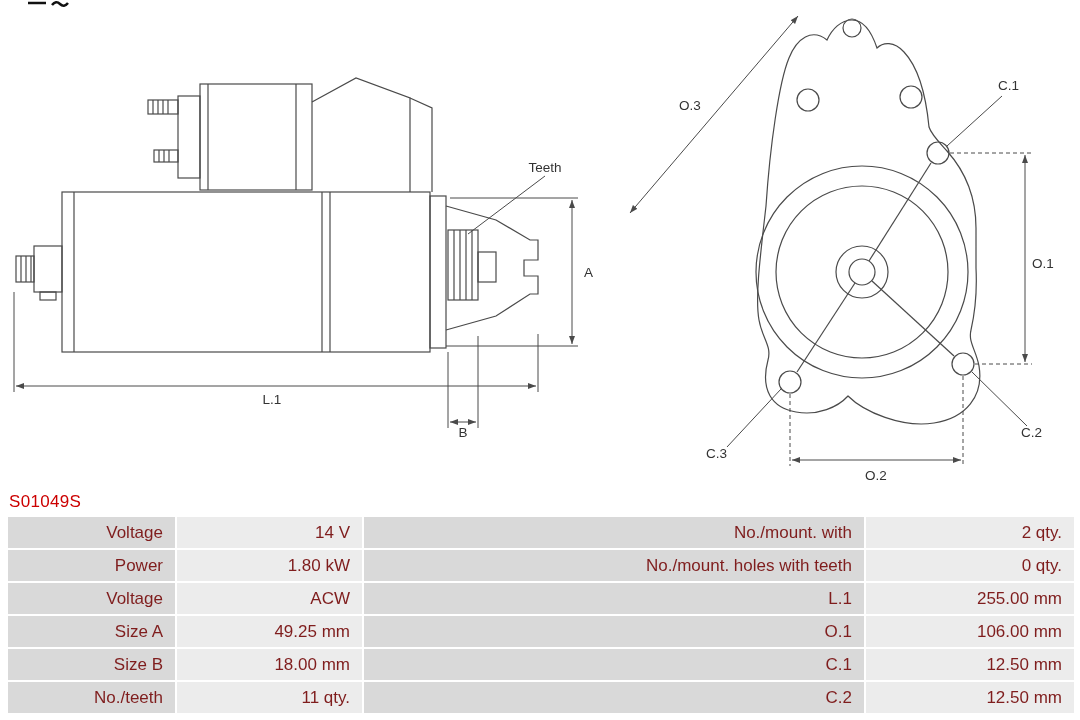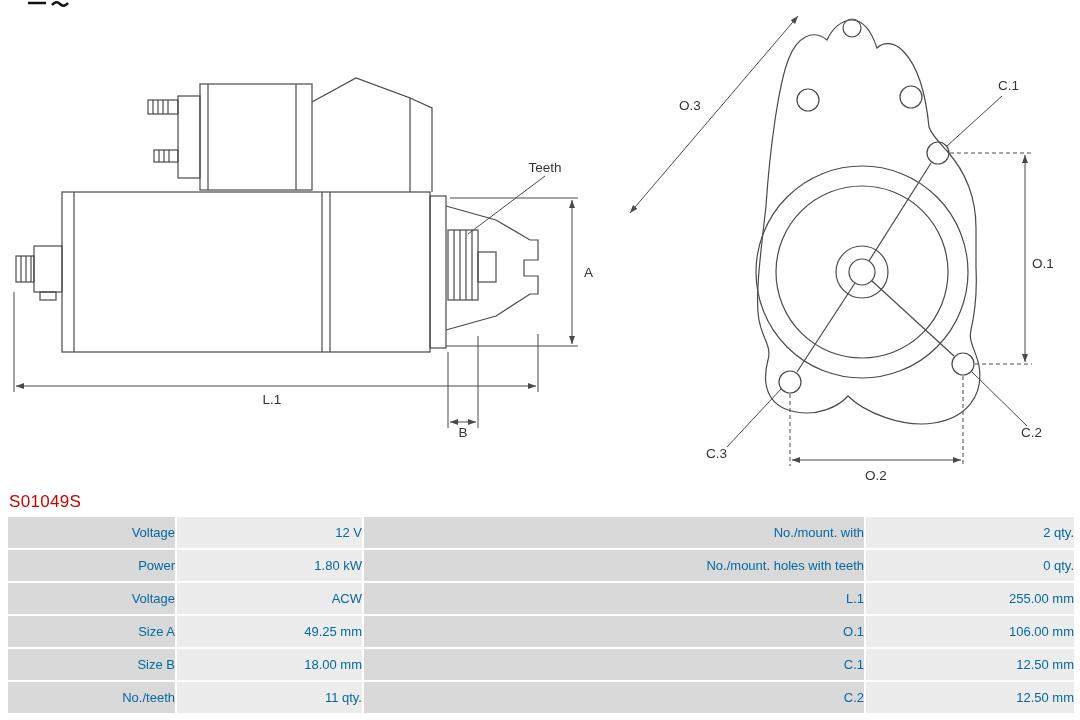--- a/index.html
+++ b/index.html
@@ -29,22 +29,23 @@
     grid-template-columns: 167px 185px 500px 208px;
     gap: 2px;
     width: 1066px;
   }
   .spec-row { display: contents; }
   .cell {
     height: 31px;
     display: flex;
     align-items: center;
     justify-content: flex-end;
-    font-size: 13px;
-    color: #0369a1;
+    padding-right: 12px;
+    font-size: 17px;
+    color: #7f1d1d;
     white-space: nowrap;
   }
   .cell.label { background: #d9d9d9; }
   .cell.value { background: #ececec; }
 </style>
 </head>
 <body>
 
 <div class="diagram-wrap">
 <svg width="1080" height="490" viewBox="0 0 1080 490" xmlns="http://www.w3.org/2000/svg">
@@ -190,21 +191,21 @@
   <text class="dim" x="1021" y="437" text-anchor="start">C.2</text>
   <text class="dim" x="706" y="458" text-anchor="start">C.3</text>
 </svg>
 </div>
 
 <div class="part-number">S01049S</div>
 
 <div class="spec-table">
   <div class="spec-row">
     <div class="cell label">Voltage</div>
-    <div class="cell value">12 V</div>
+    <div class="cell value">14 V</div>
     <div class="cell label">No./mount. with</div>
     <div class="cell value">2 qty.</div>
   </div>
   <div class="spec-row">
     <div class="cell label">Power</div>
     <div class="cell value">1.80 kW</div>
     <div class="cell label">No./mount. holes with teeth</div>
     <div class="cell value">0 qty.</div>
   </div>
   <div class="spec-row">

